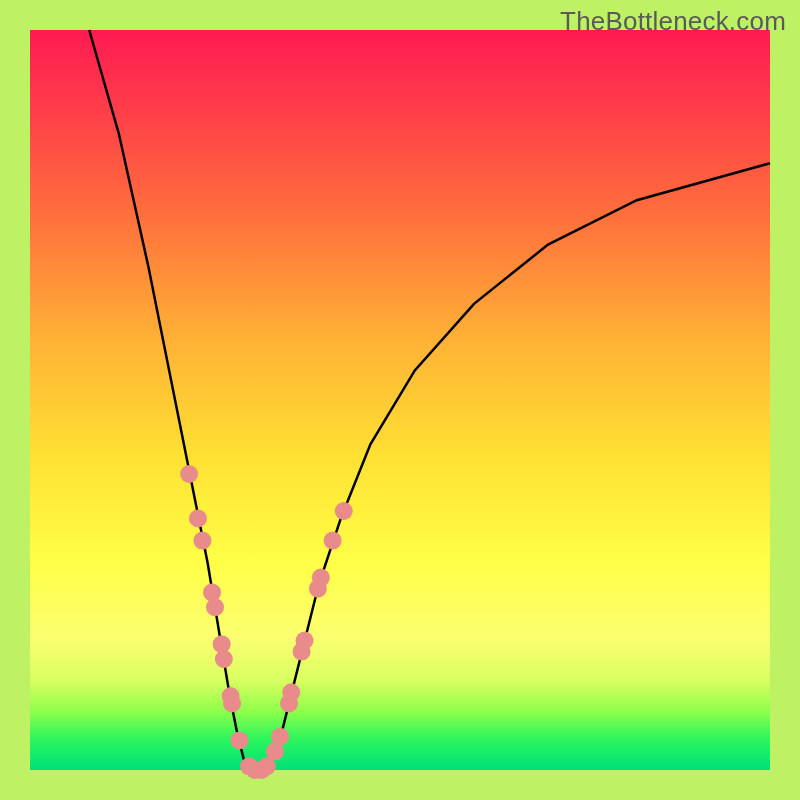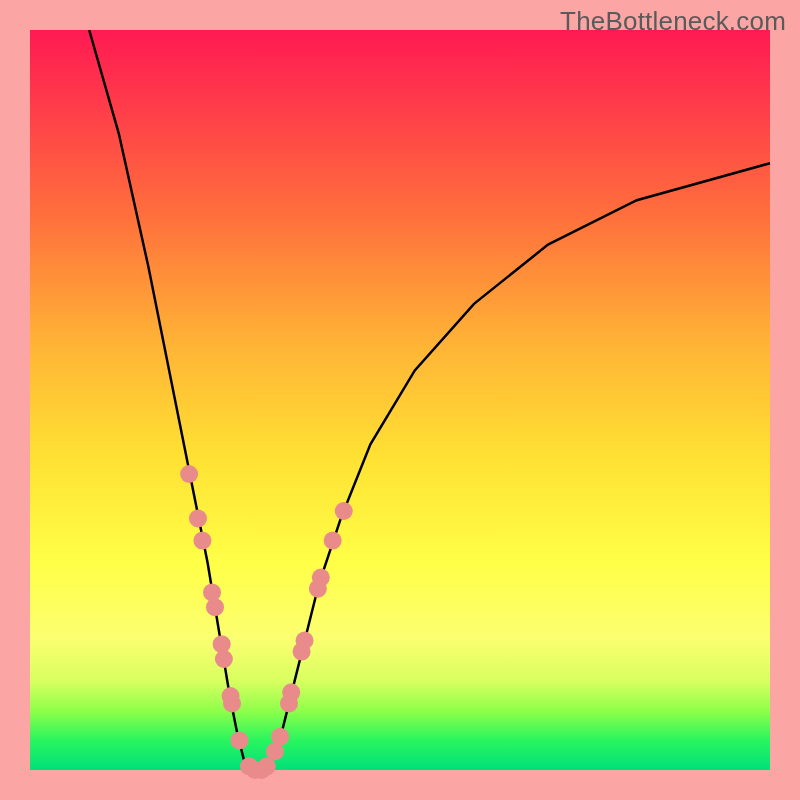--- a/index.html
+++ b/index.html
@@ -10,21 +10,21 @@
     overflow: hidden;
     background: #000;
     font-family: Arial, Helvetica, sans-serif;
   }
   .frame {
     position: absolute;
     left: 0;
     top: 0;
     width: 800px;
     height: 800px;
-    background: #fca5a5;
+    background: #bef264;
   }
   .plot {
     position: absolute;
     left: 30px;
     top: 30px;
     width: 740px;
     height: 740px;
     background: linear-gradient(to bottom,
       #ff1a52 0%,
       #ff3b4a 10%,

